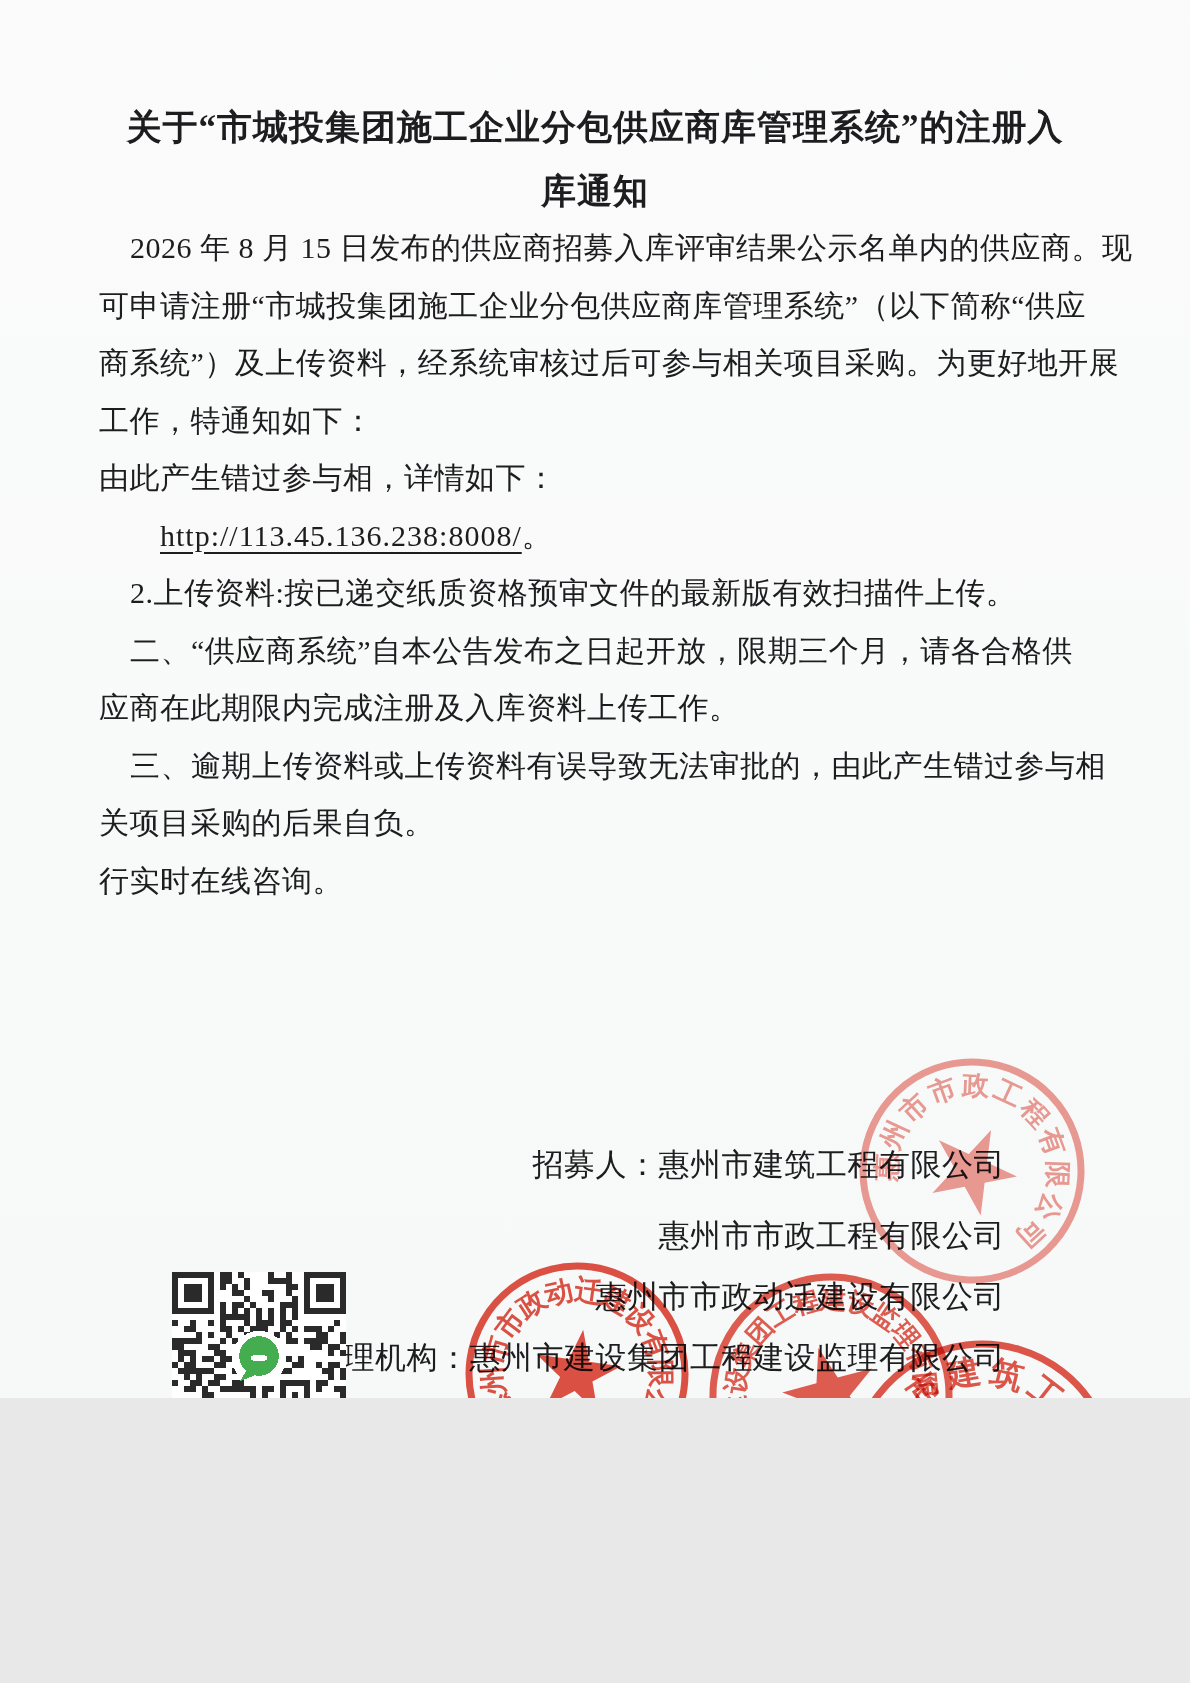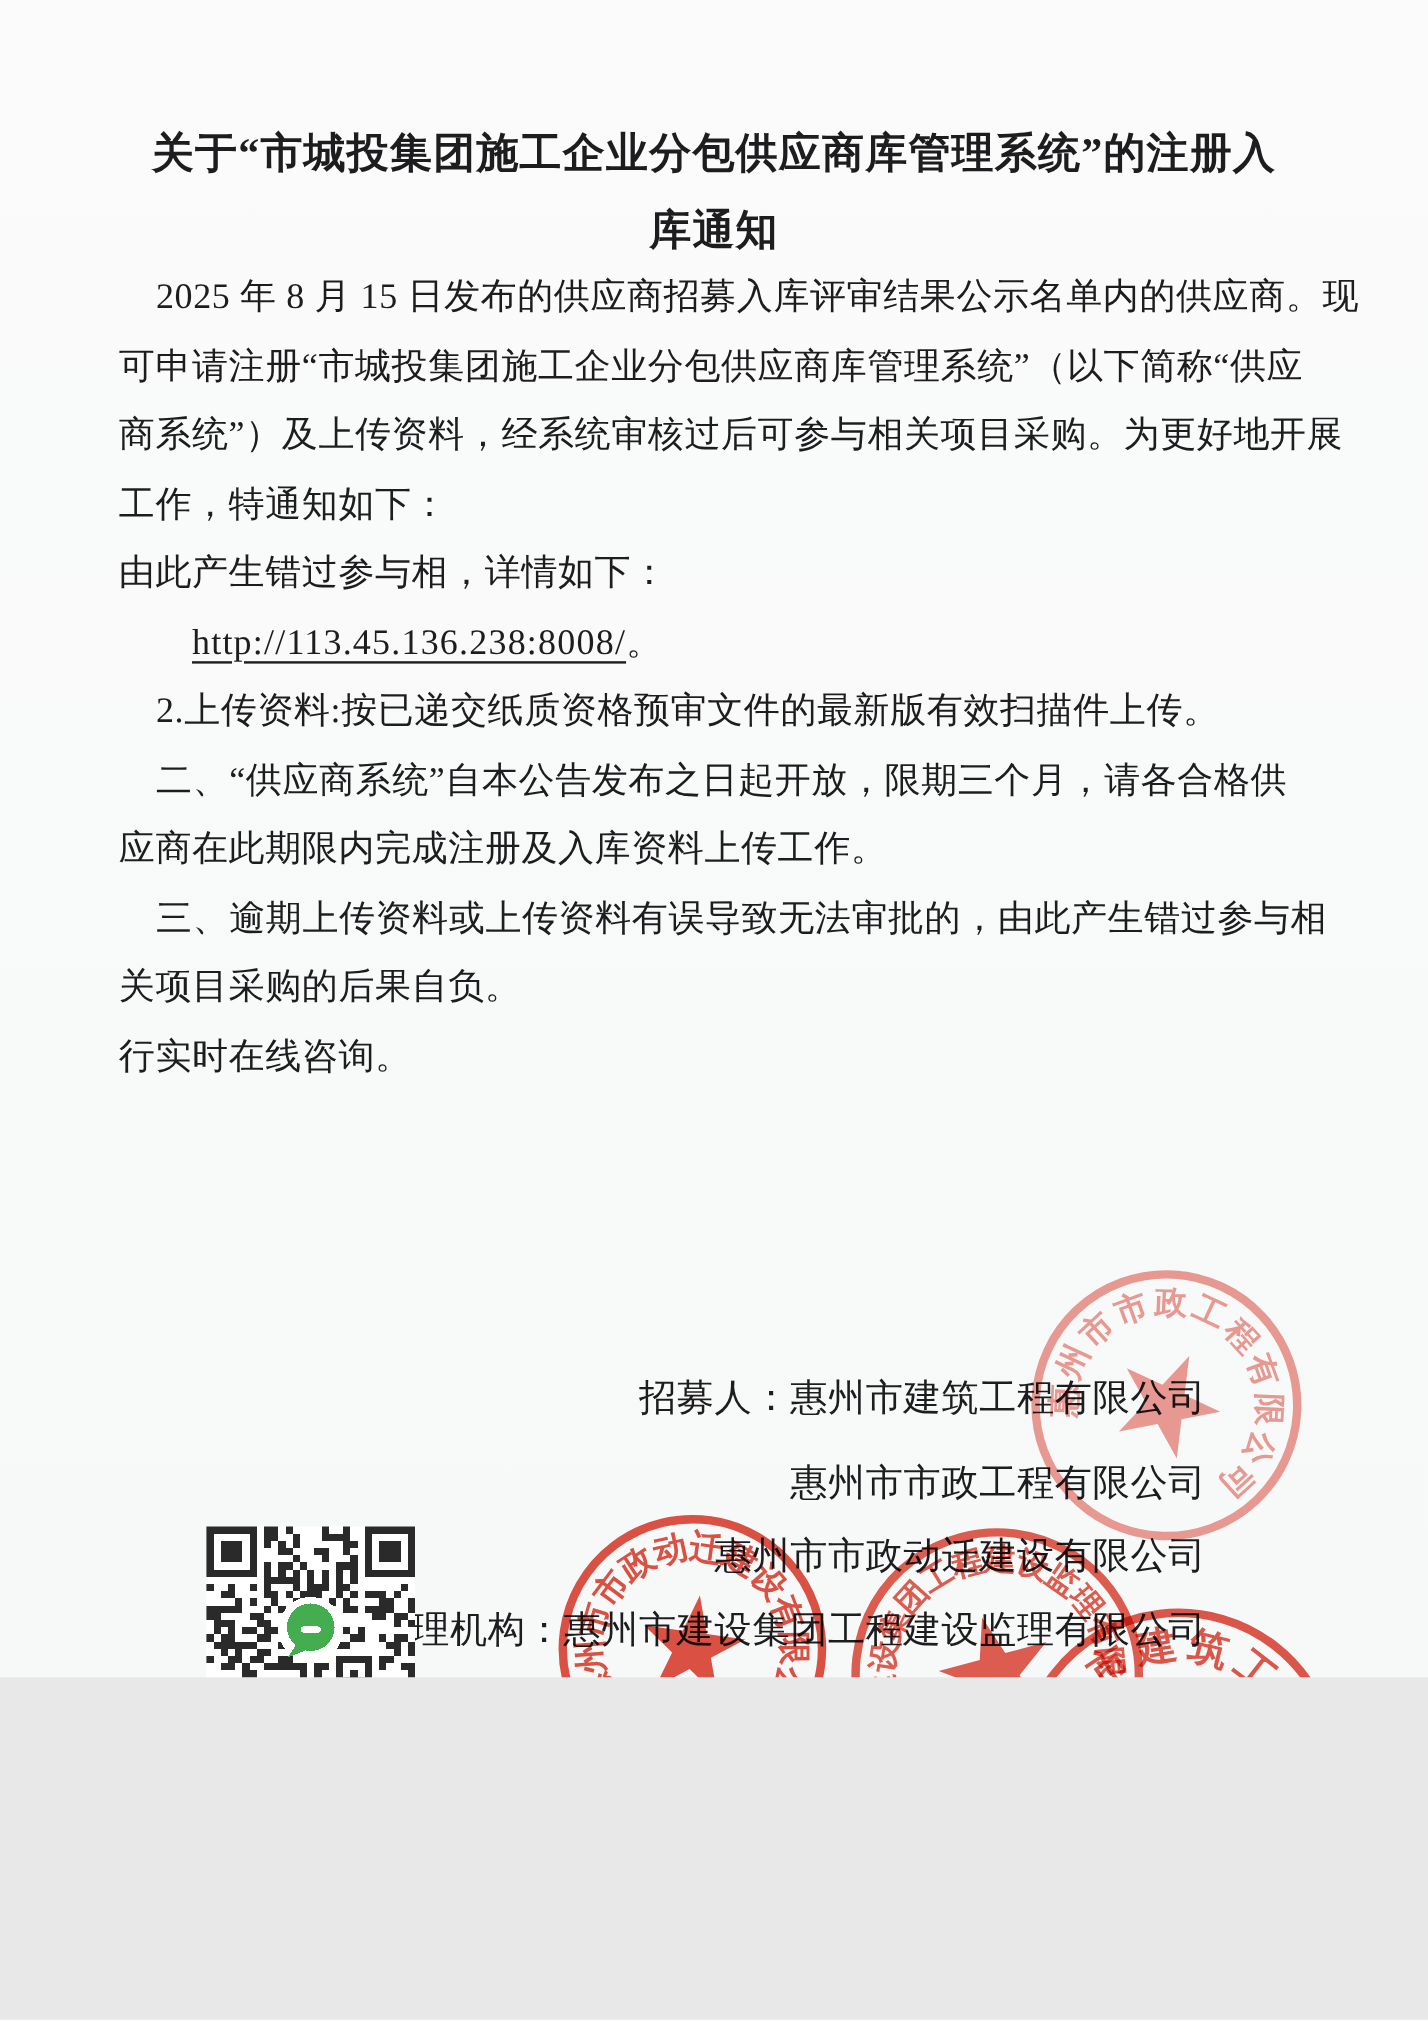--- a/index.html
+++ b/index.html
@@ -33,21 +33,21 @@
   .stamp-layer text{font-family:"Liberation Serif","DejaVu Serif",serif;font-weight:600;}
 </style>
 </head>
 <body>
 
 <div class="page">
 
   <h1 class="title"><span>关于“市城投集团施工企业分包供应商库管理系统”的注册入</span><br><span>库通知</span></h1>
 
   <div class="body-block" id="body-lines">
-      <div class="bline ind">2025 年 8 月 15 日发布的供应商招募入库评审结果公示名单内的供应商。现</div>
+      <div class="bline ind">2026 年 8 月 15 日发布的供应商招募入库评审结果公示名单内的供应商。现</div>
       <div class="bline">可申请注册“市城投集团施工企业分包供应商库管理系统”（以下简称“供应</div>
       <div class="bline">商系统”）及上传资料，经系统审核过后可参与相关项目采购。为更好地开展</div>
       <div class="bline">工作，特通知如下：</div>
       <div class="bline">由此产生错过参与相，详情如下：</div>
       <div class="bline ind"><span class="u">http://113.45.136.238:8008/</span>。</div>
       <div class="bline ind">2.上传资料:按已递交纸质资格预审文件的最新版有效扫描件上传。</div>
       <div class="bline ind">二、“供应商系统”自本公告发布之日起开放，限期三个月，请各合格供</div>
       <div class="bline">应商在此期限内完成注册及入库资料上传工作。</div>
       <div class="bline ind">三、逾期上传资料或上传资料有误导致无法审批的，由此产生错过参与相</div>
       <div class="bline">关项目采购的后果自负。</div>

